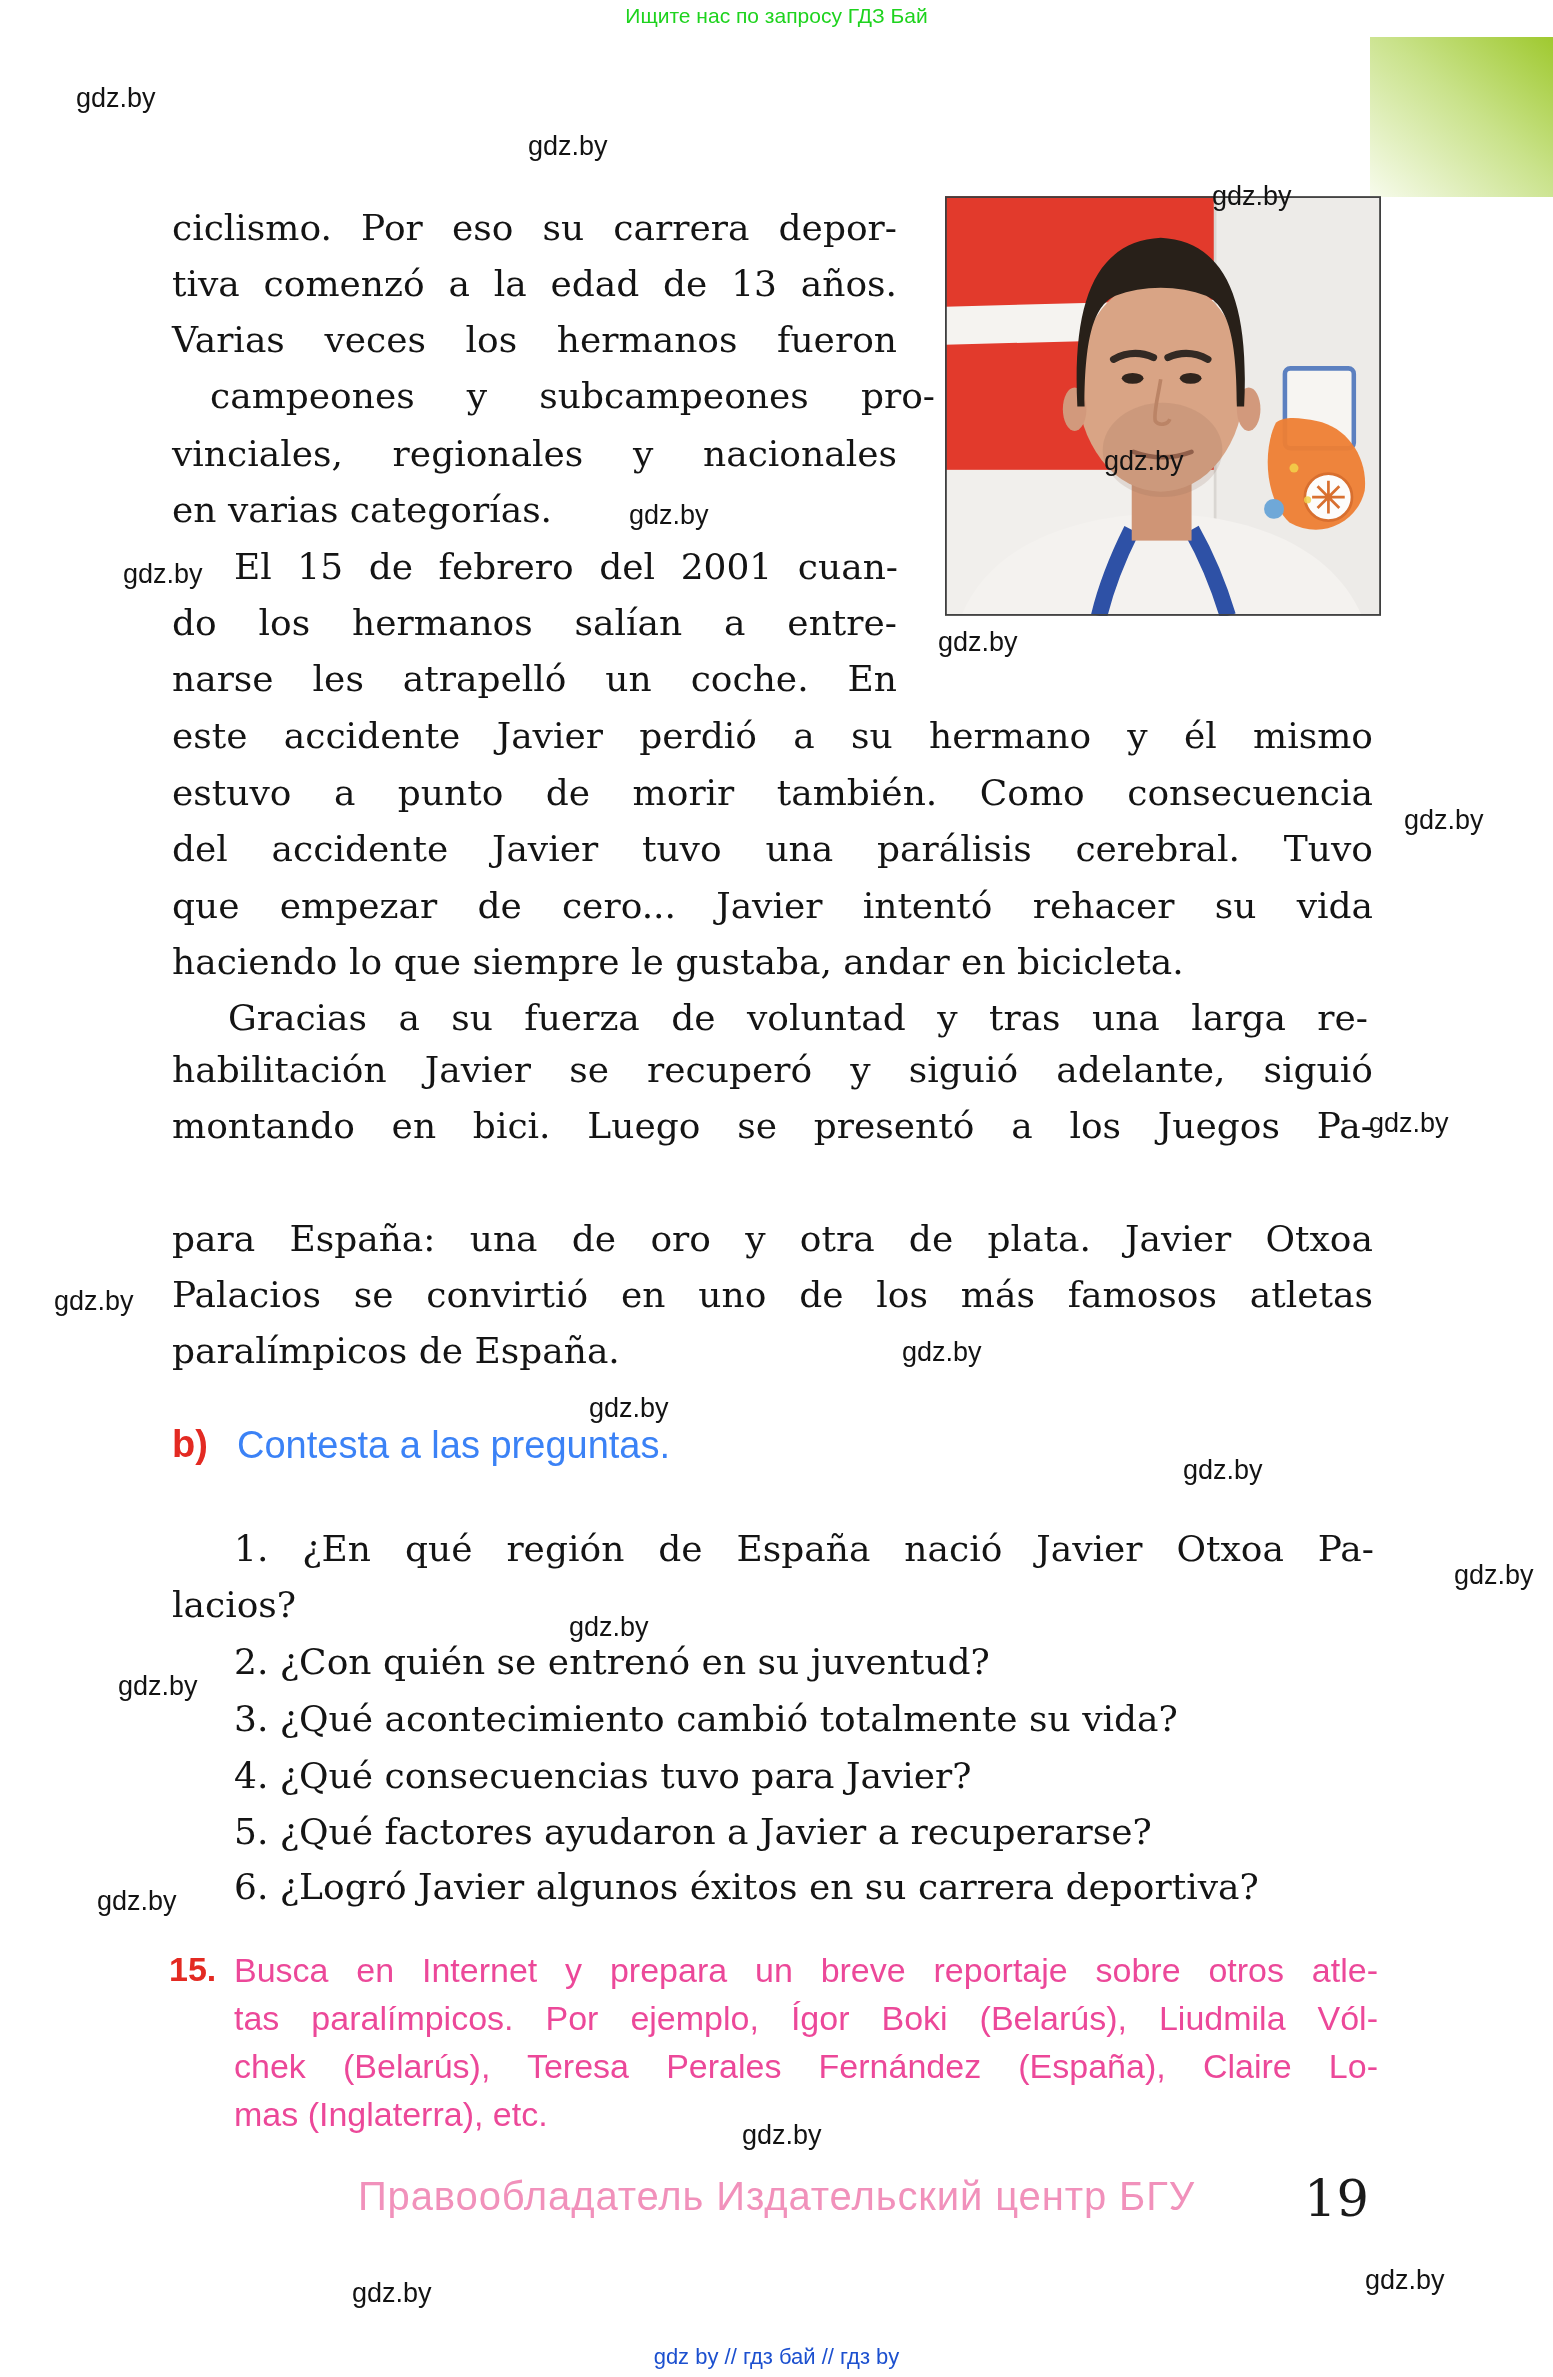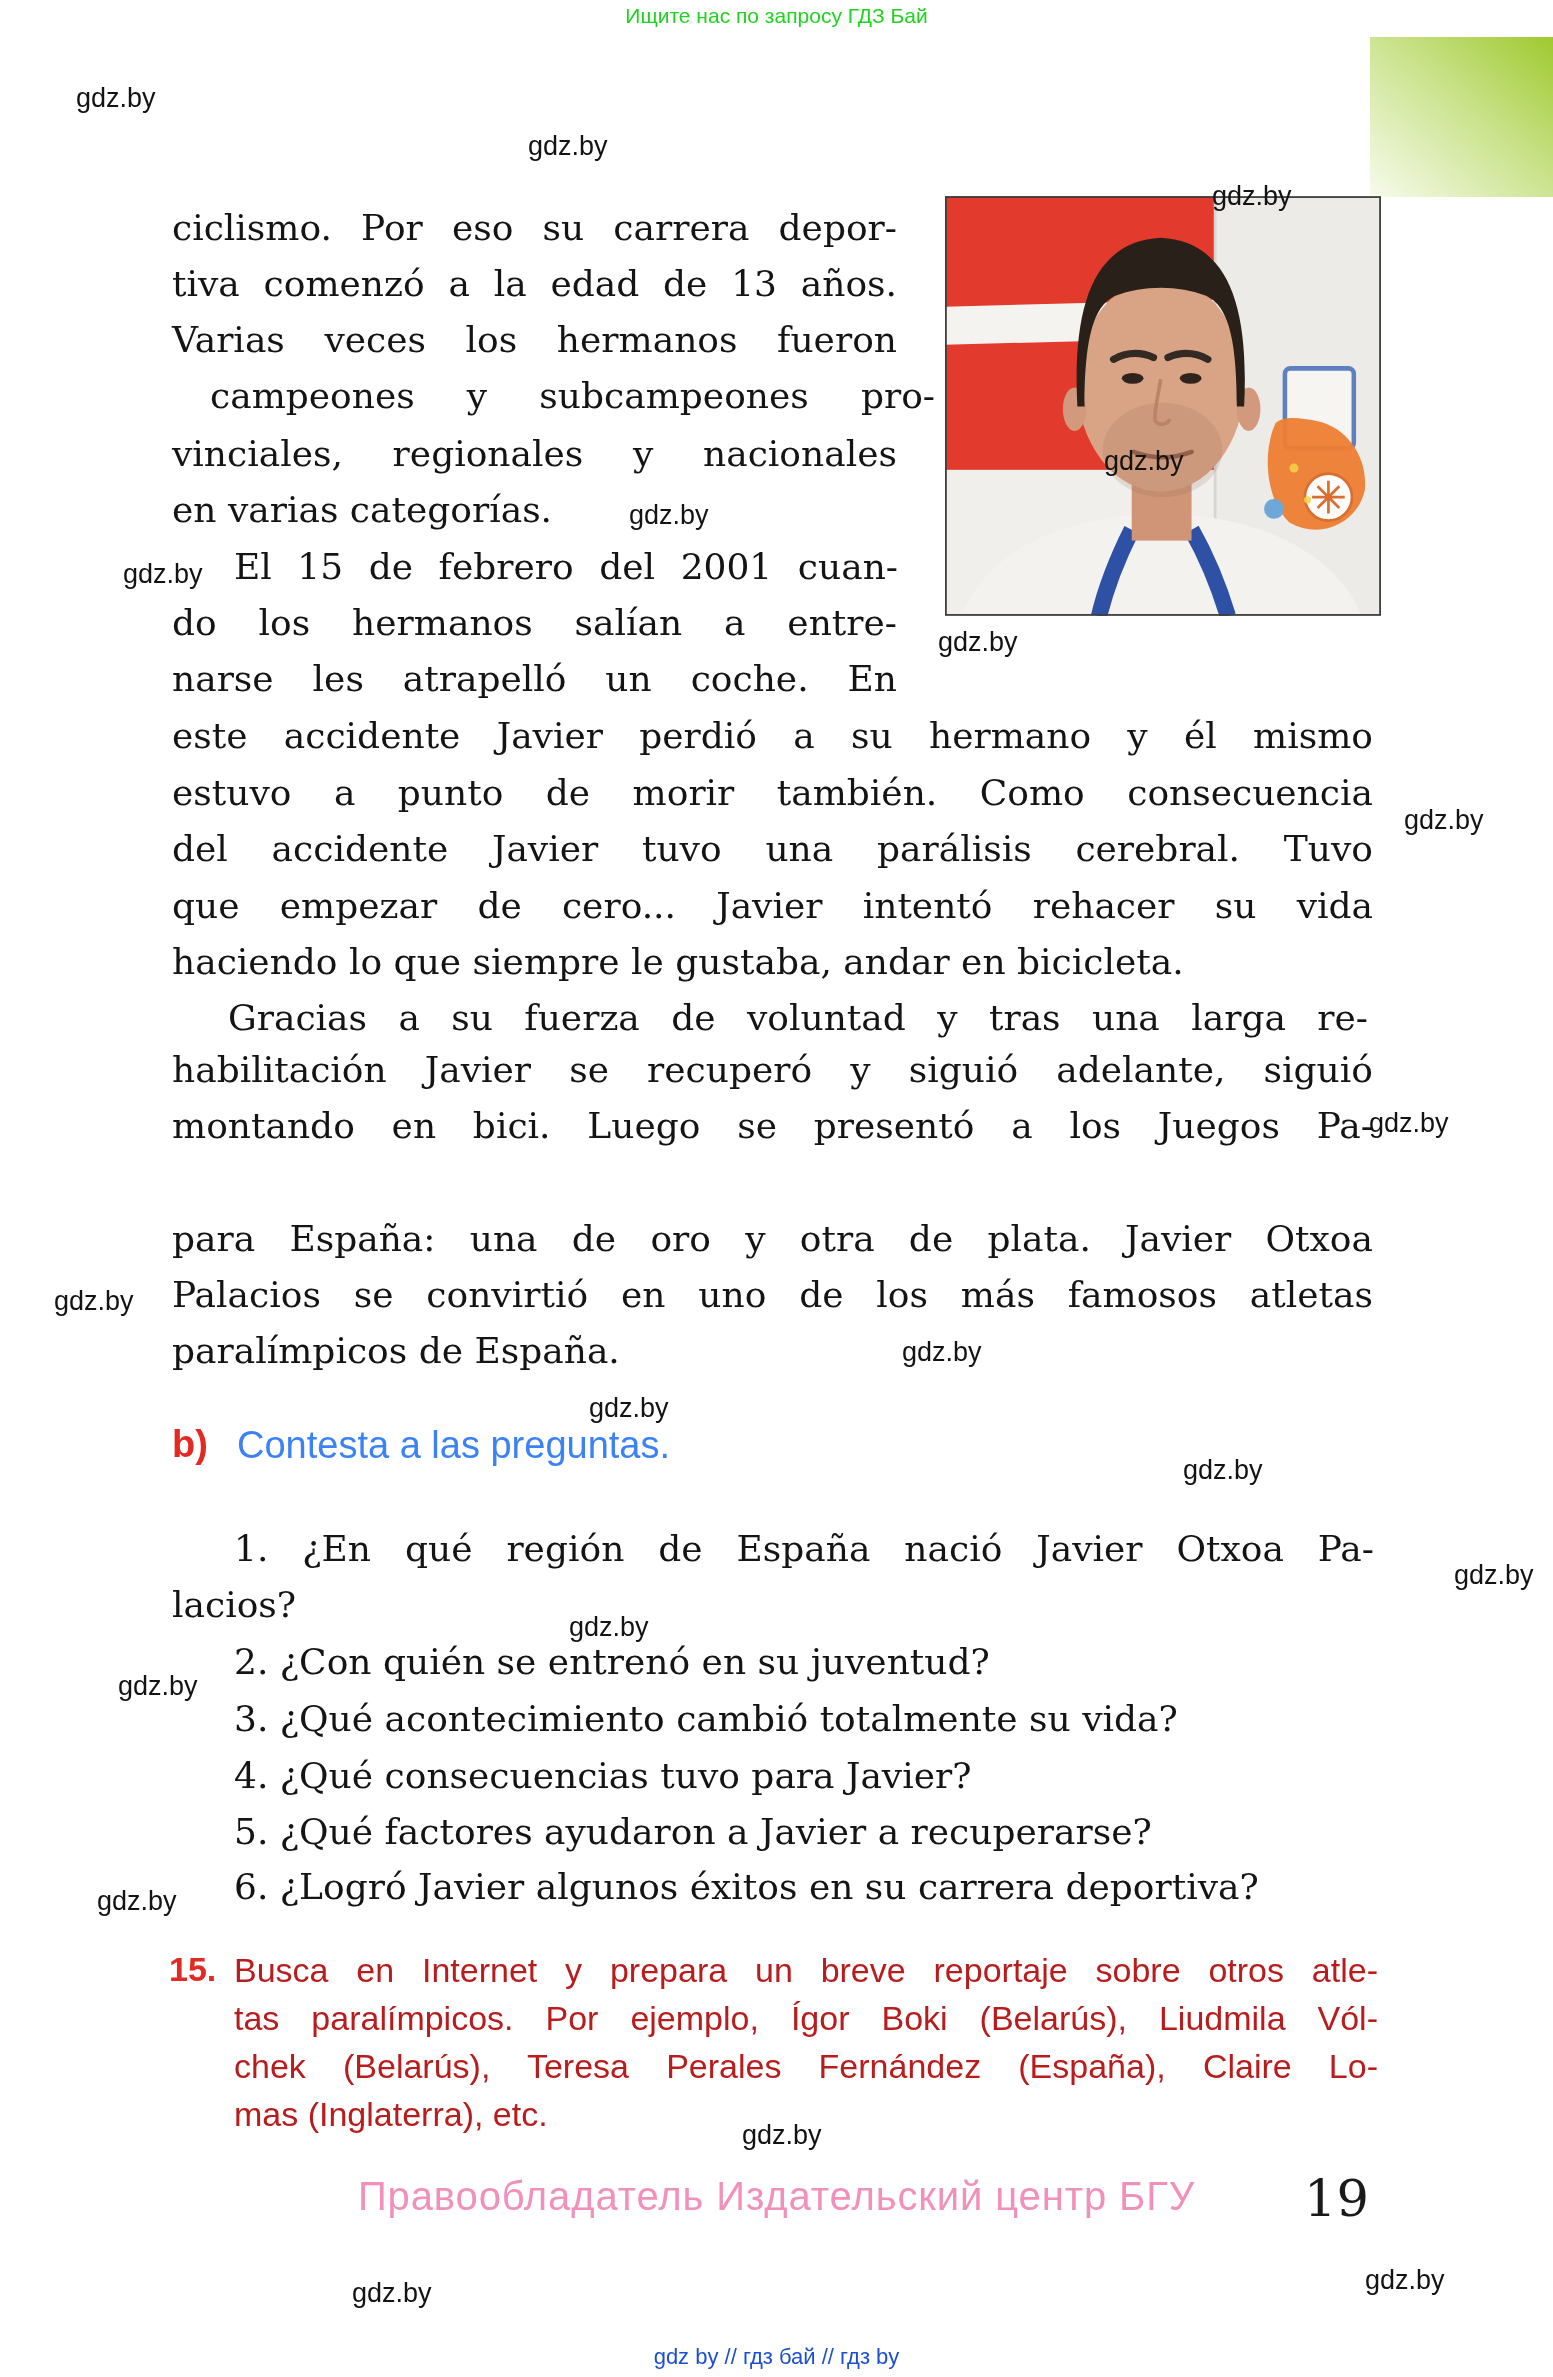--- a/index.html
+++ b/index.html
@@ -5,21 +5,21 @@
   html,body{margin:0;padding:0;background:#ffffff;}
   .page{position:relative;width:1553px;height:2377px;background:#ffffff;overflow:hidden;}
   .promo{position:absolute;top:4px;left:0;width:100%;text-align:center;
          font:21px "Liberation Sans",sans-serif;color:#1ed31e;}
   .green-square{position:absolute;left:1370px;top:37px;width:183px;height:160px;
          background:linear-gradient(to bottom left,#9fc92f 0%,#c9e28a 45%,#f7fbec 100%);}
   .photo{position:absolute;left:945px;top:196px;width:436px;height:420px;margin:0;}
   .photo svg{display:block;width:100%;height:100%;}
   .tl{position:absolute;line-height:1.15;color:#141414;}
   .serif{font-family:"DejaVu Serif",serif;font-size:36px;}
-  .sans{font-family:"Liberation Sans",sans-serif;font-size:34px;color:#b91c1c;}
+  .sans{font-family:"Liberation Sans",sans-serif;font-size:34px;color:#ec4899;}
   .j{text-align:justify;text-align-last:justify;text-justify:inter-word;}
   .wm{position:absolute;font:27px "Liberation Sans",sans-serif;color:#131313;z-index:5;white-space:nowrap;}
   .red-label{position:absolute;font-weight:bold;color:#e32a22;font-family:"Liberation Sans",sans-serif;line-height:1.1;}
   .b-label{left:172px;top:1424px;font-size:38px;}
   .b-text{position:absolute;left:237px;top:1425px;font-size:38px;line-height:1.1;
           font-family:"Liberation Sans",sans-serif;color:#3b82f6;}
   .t15-label{left:169px;top:1951px;font-size:34px;}
   .footer-pink{position:absolute;left:0;top:2174px;width:1553px;text-align:center;
           font:40px "Liberation Sans",sans-serif;color:#f191bb;letter-spacing:0.9px;}
   .page-number{position:absolute;left:1304px;top:2169px;font:51px "DejaVu Serif",serif;color:#1a1a1a;}

